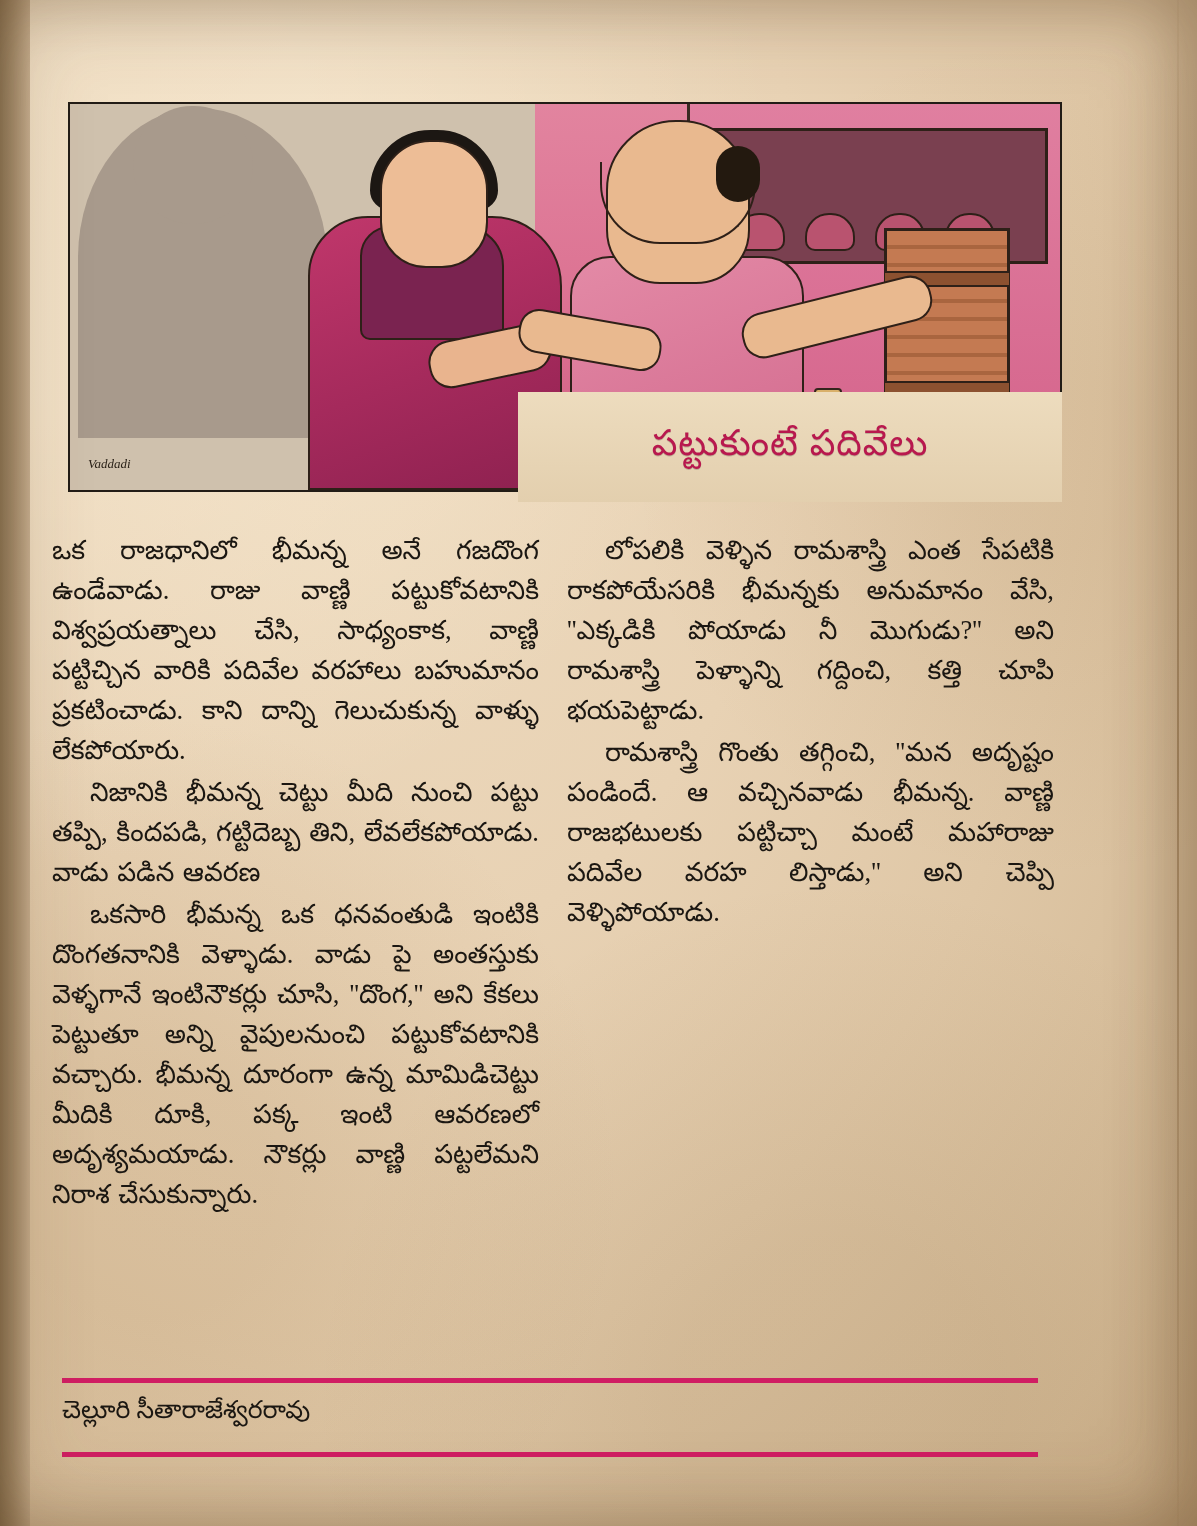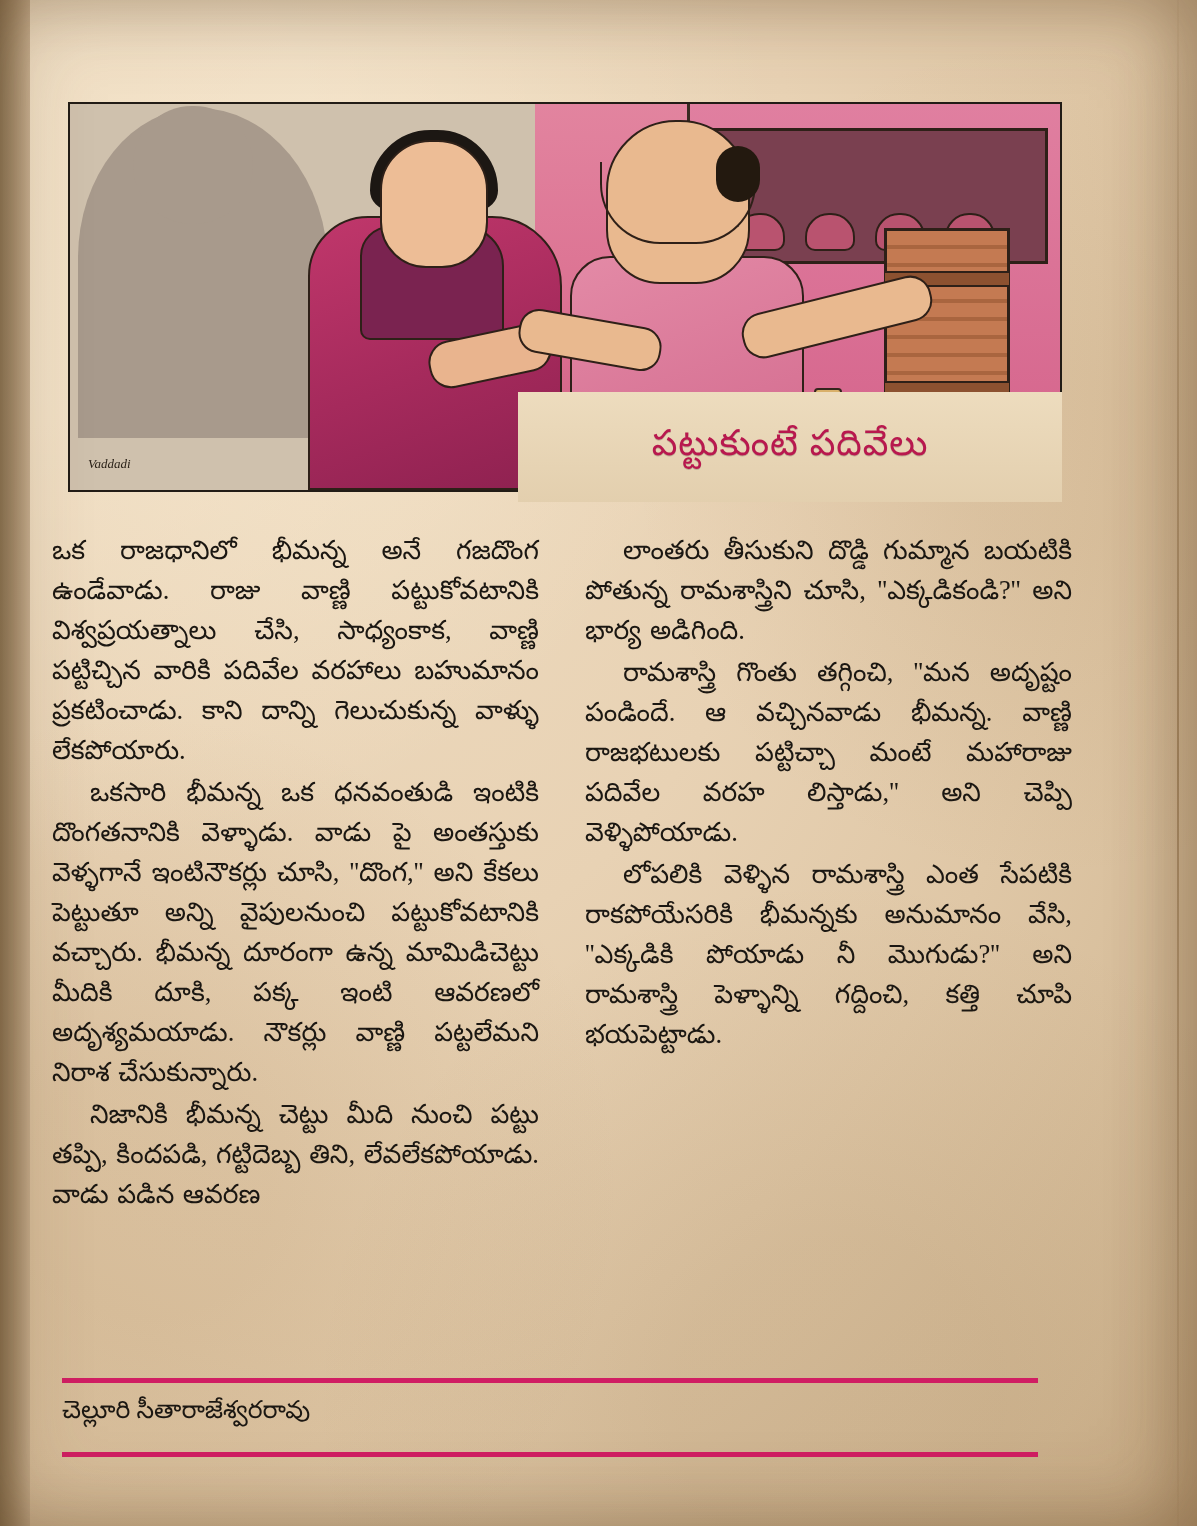--- a/index.html
+++ b/index.html
@@ -213,21 +213,21 @@
     white-space: nowrap;
     text-shadow: 0 1px 0 rgba(0,0,0,.18);
   }
 
   
   .columns {
     position:absolute;
     left: 52px; top: 530px;
     width: 1020px;
     display: flex;
-    gap: 46px;
+    gap: 28px;
   }
   .col { width: 487px; }
   .col p {
     margin: 0 0 2px 0;
     font-family: "Liberation Serif", serif;
     font-size: 26.5px;
     line-height: 40px;
     color: #1b1712;
     text-align: justify;
     text-justify: inter-word;
@@ -308,27 +308,26 @@
     </div>
 
     <div class="title-plate">
       <div class="title-text">పట్టుకుంటే పదివేలు</div>
     </div>
   </div>
 
   <div class="columns">
     <div class="col">
       <p>ఒక రాజధానిలో భీమన్న అనే గజదొంగ ఉండేవాడు. రాజు వాణ్ణి పట్టుకోవటానికి విశ్వప్రయత్నాలు చేసి, సాధ్యంకాక, వాణ్ణి పట్టిచ్చిన వారికి పదివేల వరహాలు బహుమానం ప్రకటించాడు. కాని దాన్ని గెలుచుకున్న వాళ్ళు లేకపోయారు.</p>
+      <p class="indent">నిజానికి భీమన్న చెట్టు మీది నుంచి పట్టు తప్పి, కిందపడి, గట్టిదెబ్బ తిని, లేవలేకపోయాడు. వాడు పడిన ఆవరణ</p>
       <p class="indent">ఒకసారి భీమన్న ఒక ధనవంతుడి ఇంటికి దొంగతనానికి వెళ్ళాడు. వాడు పై అంతస్తుకు వెళ్ళగానే ఇంటినౌకర్లు చూసి, ''దొంగ,'' అని కేకలు పెట్టుతూ అన్ని వైపులనుంచి పట్టుకోవటానికి వచ్చారు. భీమన్న దూరంగా ఉన్న మామిడిచెట్టు మీదికి దూకి, పక్క ఇంటి ఆవరణలో అదృశ్యమయాడు. నౌకర్లు వాణ్ణి పట్టలేమని నిరాశ చేసుకున్నారు.</p>
-      <p class="indent">నిజానికి భీమన్న చెట్టు మీది నుంచి పట్టు తప్పి, కిందపడి, గట్టిదెబ్బ తిని, లేవలేకపోయాడు. వాడు పడిన ఆవరణ</p>
     </div>
     <div class="col">
-      <p class="indent">లాంతరు తీసుకుని దొడ్డి గుమ్మాన బయటికి పోతున్న రామశాస్త్రిని చూసి, ''ఎక్కడికండి?'' అని భార్య అడిగింది.</p>
+      <p class="indent">లోపలికి వెళ్ళిన రామశాస్త్రి ఎంత సేపటికి రాకపోయేసరికి భీమన్నకు అనుమానం వేసి, ''ఎక్కడికి పోయాడు నీ మొగుడు?'' అని రామశాస్త్రి పెళ్ళాన్ని గద్దించి, కత్తి చూపి భయపెట్టాడు.</p>
       <p class="indent">రామశాస్త్రి గొంతు తగ్గించి, ''మన అదృష్టం పండిందే. ఆ వచ్చినవాడు భీమన్న. వాణ్ణి రాజభటులకు పట్టిచ్చా మంటే మహారాజు పదివేల వరహ లిస్తాడు,'' అని చెప్పి వెళ్ళిపోయాడు.</p>
-      <p class="indent">లోపలికి వెళ్ళిన రామశాస్త్రి ఎంత సేపటికి రాకపోయేసరికి భీమన్నకు అనుమానం వేసి, ''ఎక్కడికి పోయాడు నీ మొగుడు?'' అని రామశాస్త్రి పెళ్ళాన్ని గద్దించి, కత్తి చూపి భయపెట్టాడు.</p>
     </div>
   </div>
 
   <div class="rule top"></div>
   <div class="byline">చెల్లూరి సీతారాజేశ్వరరావు</div>
   <div class="rule bottom"></div>
 
   <div class="edge-shadow"></div>
 </div>
 

